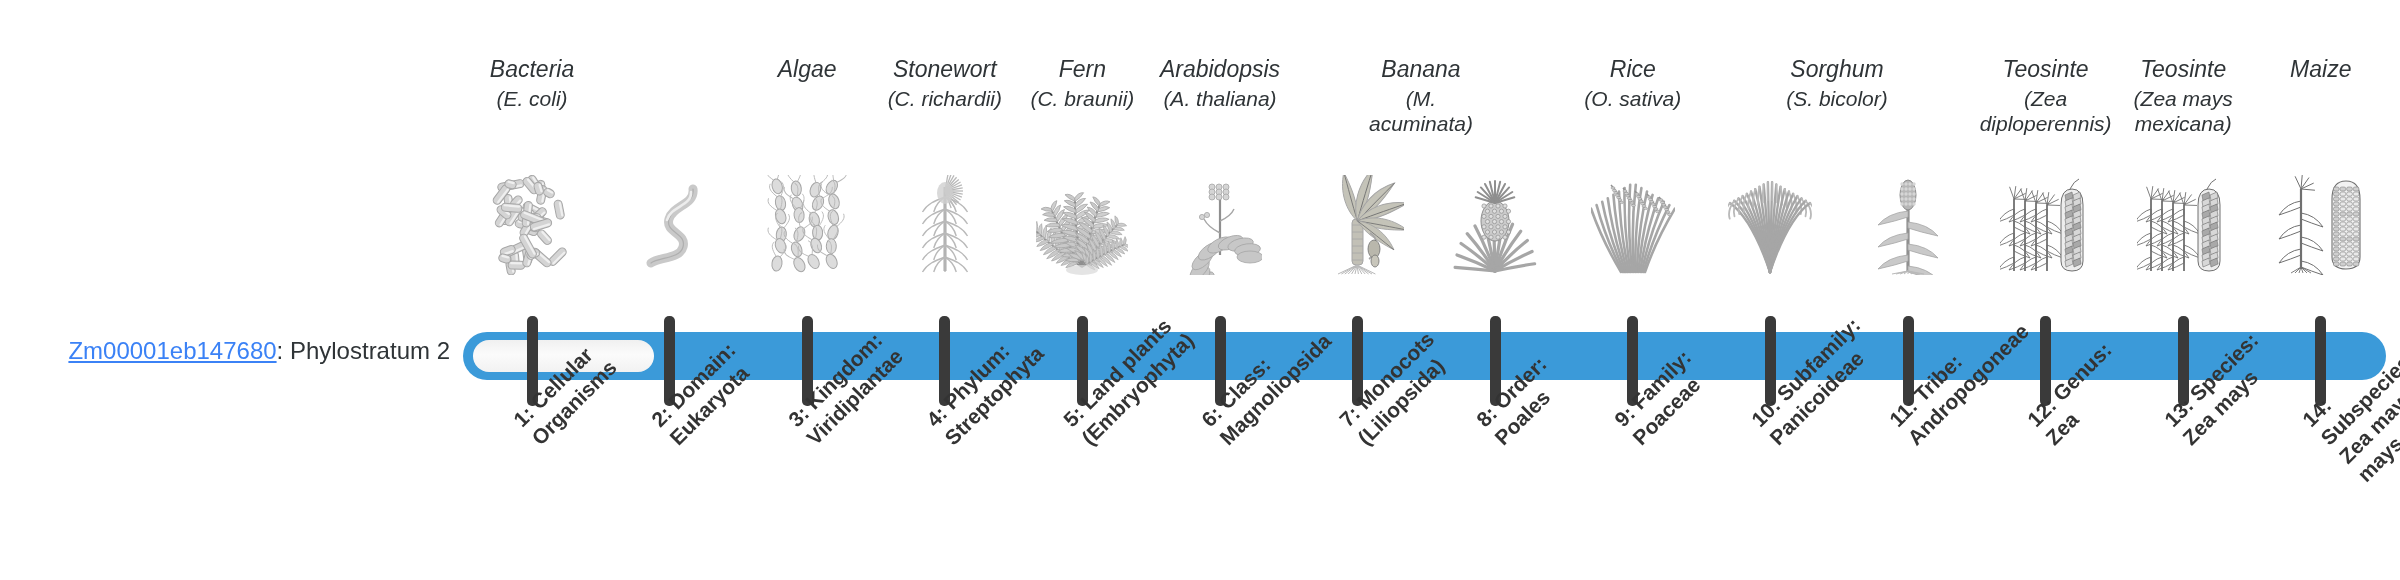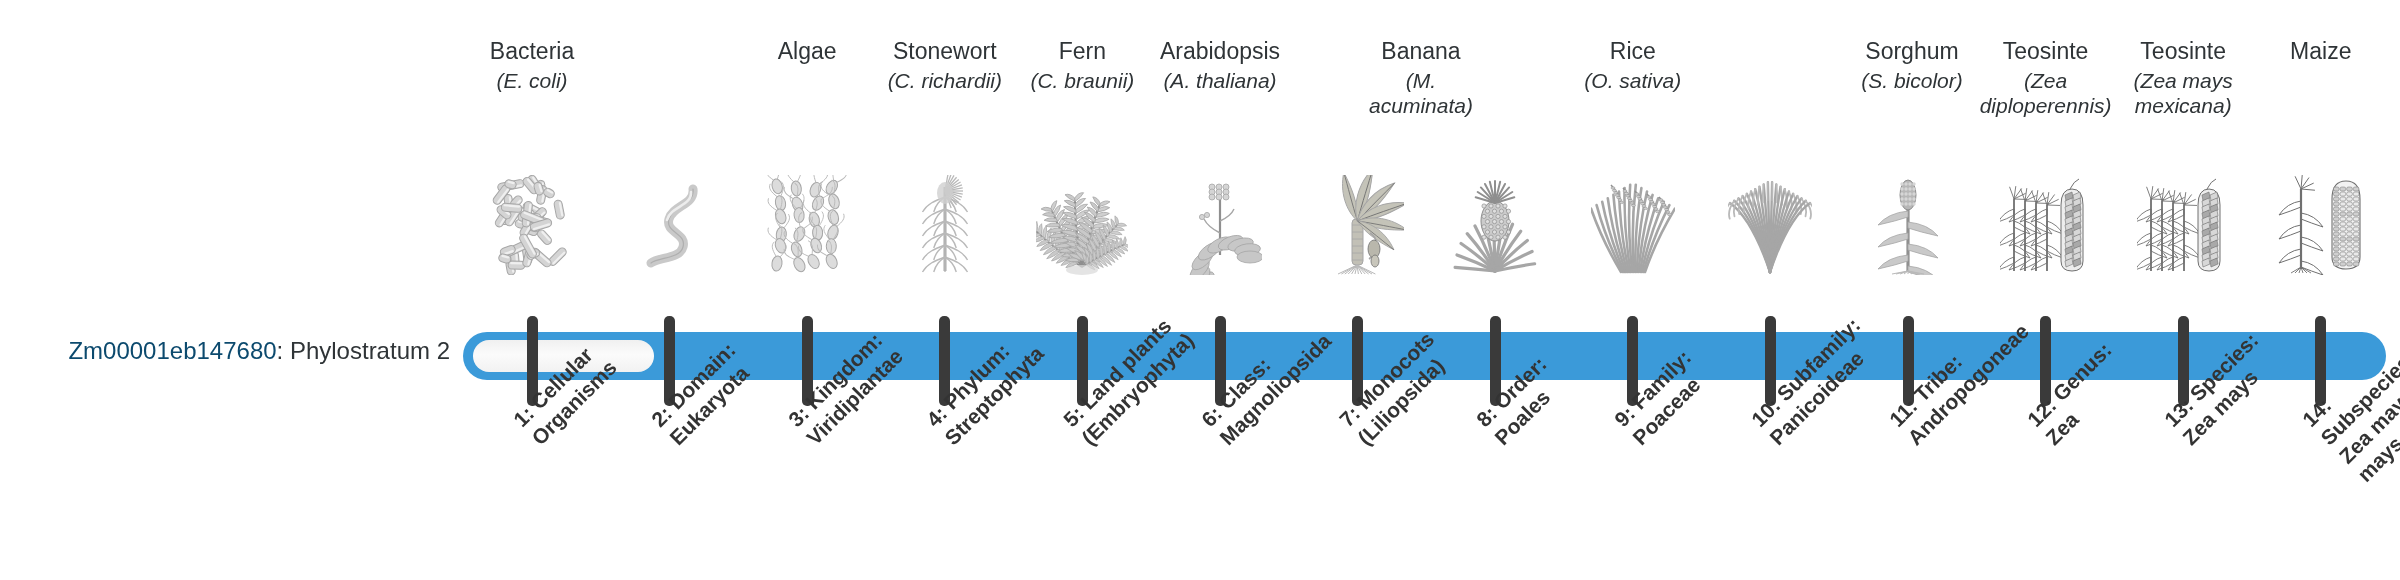--- a/index.html
+++ b/index.html
@@ -8,32 +8,32 @@
     font-family:"Liberation Sans","DejaVu Sans",sans-serif;
     color:#2f3437;overflow:hidden;position:relative;
   }
   #phylostratum-figure{position:relative;width:2400px;height:580px;}
 
   
   .gene-label{
     position:absolute;left:0;top:336px;width:450px;
     text-align:right;font-size:24px;line-height:30px;white-space:nowrap;
   }
-  .gene-id{color:#0c4a6e;cursor:pointer;margin-left:16px;}
+  .gene-id{color:#3b82f6;text-decoration:underline;cursor:pointer;margin-left:16px;}
   .gene-rest{color:#2f3437;}
 
   
   .columns{position:absolute;left:0;top:0;width:2400px;height:580px;}
   .col{
     position:absolute;top:0;width:138px;
     display:flex;flex-direction:column;align-items:center;
   }
   .common-name{
-    margin-top:38px;font-size:23px;line-height:27px;color:#2f3437;
-    text-align:center;white-space:nowrap;
+    margin-top:56px;font-size:23px;line-height:27px;color:#2f3437;
+    text-align:center;white-space:nowrap;font-style:italic;
   }
   .sci-name{
     margin-top:3px;font-size:21px;line-height:25px;font-style:italic;
     color:#2f3437;text-align:center;width:132px;
   }
   .organism-art{
     position:absolute;top:170px;left:0;width:138px;height:105px;
     display:flex;align-items:flex-end;justify-content:center;gap:4px;
   }
   .organism-art svg{display:block;}
@@ -844,21 +844,21 @@
           <path d="M42 97 Q 54.31578947368421 45.89473684210526 69.36842105263158 21.05263157894737" fill="none" stroke="#a6a6a6" stroke-width="2.4" stroke-linecap="round"></path>
           <path d="M69.36842105263158 21.05263157894737 q 5.473684210526316 10 3.4210526315789473 18" fill="none" stroke="#b9b9b9" stroke-width="1.8" stroke-linecap="round"></path>
           <path d="M42 97 Q 56.21052631578947 45.26315789473684 73.57894736842105 23.36842105263158" fill="none" stroke="#a6a6a6" stroke-width="2.4" stroke-linecap="round"></path>
           <path d="M73.57894736842105 23.36842105263158 q 6.315789473684211 10 3.947368421052632 18" fill="none" stroke="#b9b9b9" stroke-width="1.8" stroke-linecap="round"></path>
           <path d="M42 97 Q 58.10526315789474 44.631578947368425 77.78947368421052 25.68421052631579" fill="none" stroke="#a6a6a6" stroke-width="2.4" stroke-linecap="round"></path>
           <path d="M77.78947368421052 25.68421052631579 q 7.157894736842105 10 4.473684210526316 18" fill="none" stroke="#b9b9b9" stroke-width="1.8" stroke-linecap="round"></path>
           <path d="M42 97 Q 60 44 82 28" fill="none" stroke="#a6a6a6" stroke-width="2.4" stroke-linecap="round"></path>
           <path d="M82 28 q 8 10 5 18" fill="none" stroke="#b9b9b9" stroke-width="1.8" stroke-linecap="round"></path>
         </svg>
       </div>
-      <div class="col" style="left: 1843px; align-items: center;">
+      <div class="col" style="left: 1768px; align-items: center;">
         <div class="common-name">Sorghum</div>
         <div class="sci-name">(S. bicolor)</div>
       </div>
       <div class="organism-art" style="left: 1839px;">
         <svg width="84" height="100" viewBox="0 0 84 100">
           <line x1="42" y1="26" x2="42" y2="96" stroke="#8f8f8f" stroke-width="3.2"></line>
           <path d="M42 36 q -20 2 -30 14 q 18 -4 30 -8 z" fill="#c9c9c9" stroke="#a6a6a6" stroke-width="0.8"></path>
           <path d="M42 47 q 20 2 30 14 q -18 -4 -30 -8 z" fill="#c9c9c9" stroke="#a6a6a6" stroke-width="0.8"></path>
           <path d="M42 58 q -20 2 -30 14 q 18 -4 30 -8 z" fill="#c9c9c9" stroke="#a6a6a6" stroke-width="0.8"></path>
           <path d="M42 69 q 20 2 30 14 q -18 -4 -30 -8 z" fill="#c9c9c9" stroke="#a6a6a6" stroke-width="0.8"></path>

